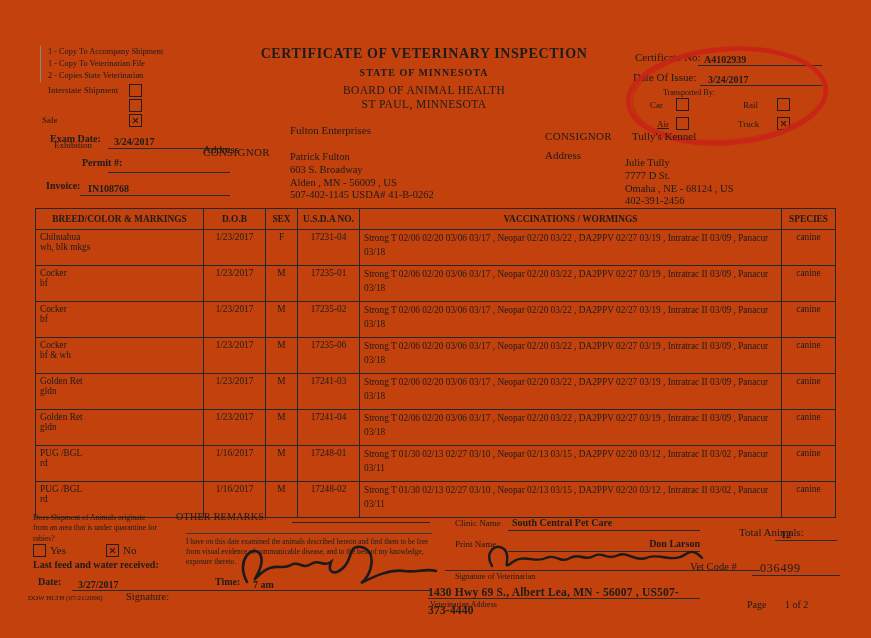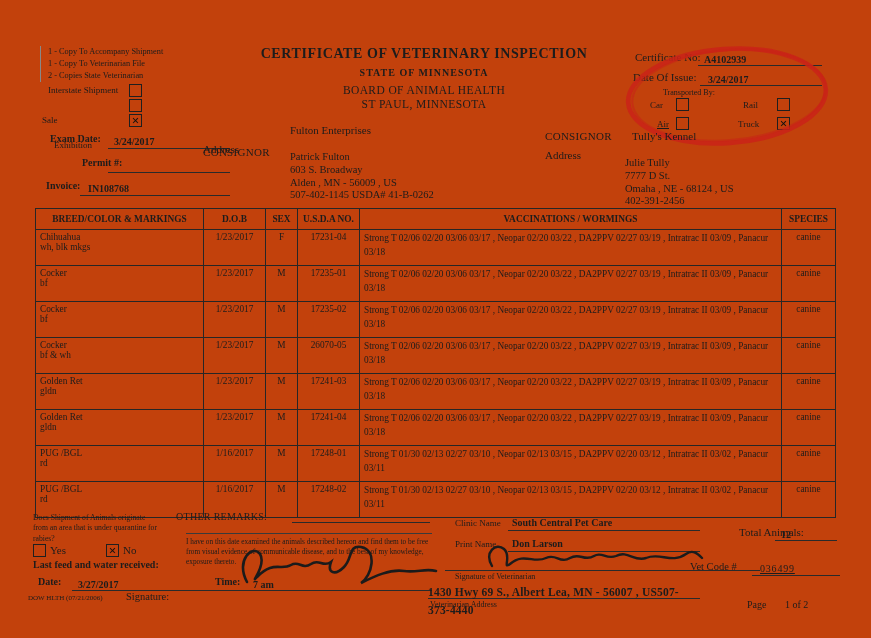--- a/index.html
+++ b/index.html
@@ -173,21 +173,21 @@
         <td class="c-vacc">Strong T 02/06 02/20 03/06 03/17 , Neopar 02/20 03/22 , DA2PPV 02/27 03/19 , Intratrac II 03/09 , Panacur 03/18</td>
         <td class="c-species">canine</td>
       </tr>
       <tr>
         <td>
             <div>Cocker</div>
             <div>bf &amp; wh</div>
           </td>
         <td class="c-dob">1/23/2017</td>
         <td class="c-sex">M</td>
-        <td class="c-usda">26070-05</td>
+        <td class="c-usda">17235-06</td>
         <td class="c-vacc">Strong T 02/06 02/20 03/06 03/17 , Neopar 02/20 03/22 , DA2PPV 02/27 03/19 , Intratrac II 03/09 , Panacur 03/18</td>
         <td class="c-species">canine</td>
       </tr>
       <tr>
         <td>
             <div>Golden Ret</div>
             <div>gldn</div>
           </td>
         <td class="c-dob">1/23/2017</td>
         <td class="c-sex">M</td>
@@ -258,31 +258,31 @@
 
   <div class="abs smlabel" style="left:455px;top:518px;">Clinic Name</div>
   <div class="abs uline" style="left:508px;top:512px;width:192px;height:18px;">
     <span class="lbl2" style="padding-left:4px;">South Central Pet Care</span>
   </div>
   <div class="abs lbl" style="left:707px;top:526px;margin-left:32px;">Total Animals:</div>
   <div class="abs uline" style="left:775px;top:524px;width:62px;height:16px;">
     <span class="lbl2" style="padding-left:6px;">12</span>
   </div>
   <div class="abs smlabel" style="left:455px;top:539px;">Print Name</div>
-  <div class="abs uline" style="left:508px;top:533px;width:192px;height:18px;">
+  <div class="abs uline" style="left:508px;top:533px;width:192px;height:18px;text-align:right;">
     <span class="lbl2" style="padding-left:4px;">Don Larson</span>
   </div>
   <div class="abs uline" style="left:445px;top:556px;width:315px;height:14px;"></div>
   <svg class="abs" style="left:482px;top:540px;" width="222" height="36">
     <path d="M10 26 C 2 12, 14 2, 22 9 C 30 16, 20 30, 28 24 C 42 12, 52 24, 64 18 C 74 13, 78 24, 88 18 C 98 12, 102 22, 112 16 C 120 11, 124 20, 134 16 C 146 10, 152 22, 164 18 C 178 12, 190 24, 204 14 C 211 9, 216 14, 220 18" fill="none" stroke="#1b1b1b" stroke-width="2.4" stroke-linecap="round"></path>
   </svg>
   <div class="abs xsmall" style="left:455px;top:572px;">Signature of Veterinarian</div>
   <div class="abs" style="left:690px;top:561px;font-size:10.5px;">Vet Code #</div>
   <div class="abs uline" style="left:752px;top:558px;width:88px;height:17px;">
-    <span style="font-size:10px;letter-spacing:.8px;padding-left:8px;text-decoration:underline;">036499</span>
+    <span style="font-size:12px;letter-spacing:.8px;padding-left:8px;">036499</span>
   </div>
   <div class="abs uline" style="left:428px;top:582px;width:272px;height:16px;">
     <span style="font-size:11.5px;font-weight:bold;letter-spacing:.2px;">1430 Hwy 69 S., Albert Lea, MN - 56007 , US507-373-4440</span>
   </div>
   <div class="abs xsmall" style="left:430px;top:600px;">Veterinarian Address</div>
   <div class="abs" style="left:747px;top:599px;font-size:10px;">Page</div>
   <div class="abs" style="left:785px;top:599px;font-size:10px;">1 of 2</div>
 
 </div>
 

